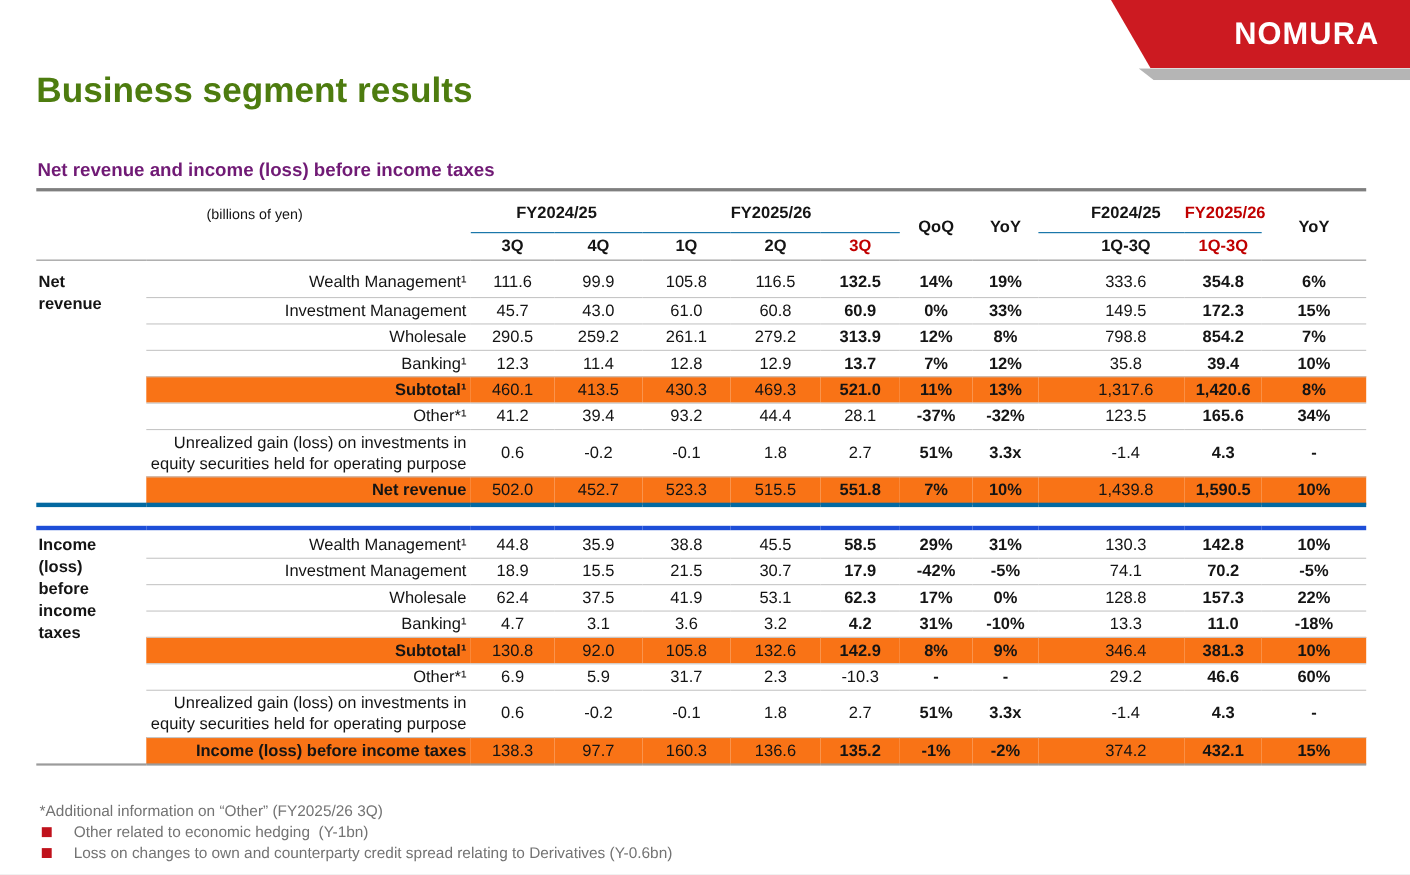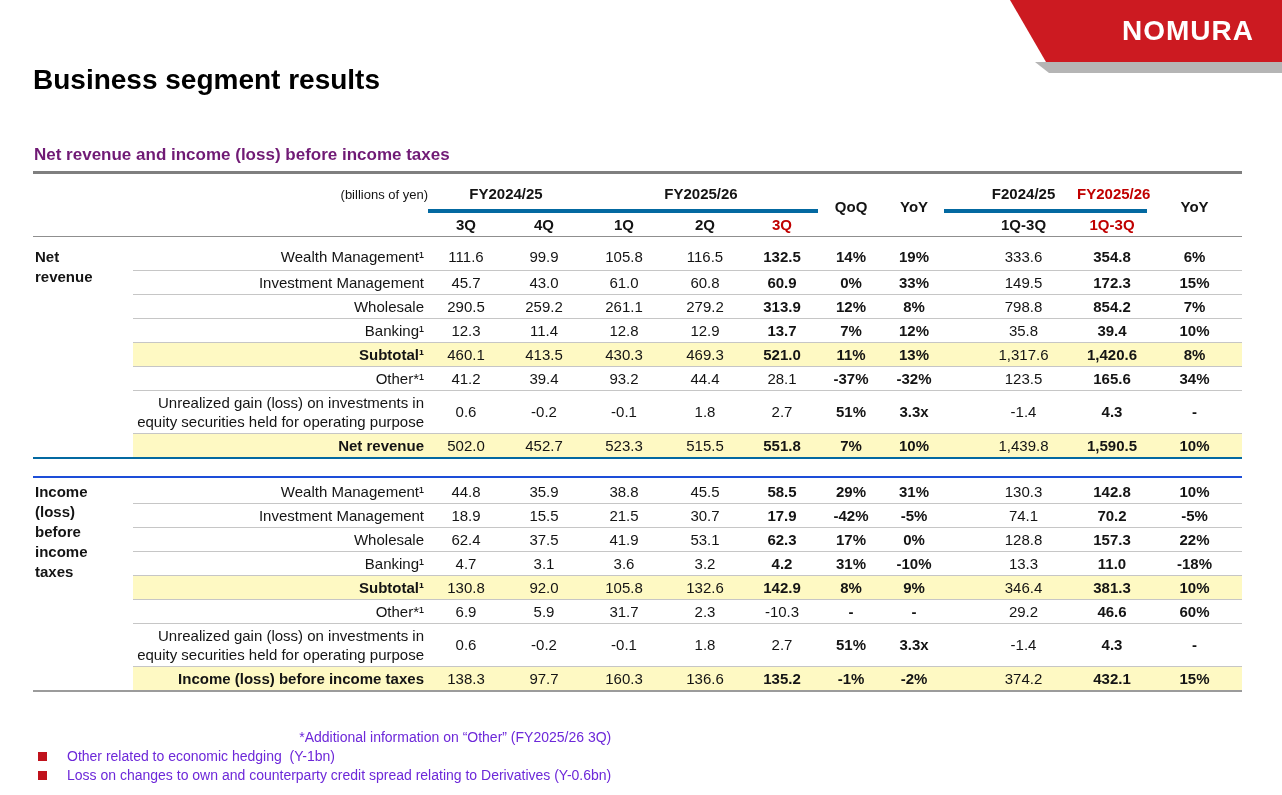--- a/index.html
+++ b/index.html
@@ -23,21 +23,21 @@
   }
   .brand-shadow {
     position:absolute; top:62px; right:0; width:247px; height:11px;
     background:#b5b5b5;
     clip-path:polygon(0 0, 100% 0, 100% 100%, 14px 100%);
   }
 
   
   .page-title {
     position:absolute; left:33px; top:64px;
-    font-size:28px; font-weight:bold; color:#000000;
+    font-size:32px; font-weight:bold; color:#4d7c0f;
   }
   .table-caption {
     position:absolute; left:34px; top:145px;
     font-size:17px; font-weight:bold; color:#701a75;
   }
 
   
   .table-wrap { position:absolute; left:33px; top:171px; width:1209px; }
   .rule-top { height:3px; background:#7f7f7f; }
 
@@ -46,43 +46,43 @@
   col.c-q1 { width:76px; } col.c-q2 { width:80px; } col.c-q3 { width:80px; }
   col.c-q4 { width:82px; } col.c-q5 { width:72px; }
   col.c-qoq { width:66px; } col.c-yoy { width:60px; }
   col.c-cum1 { width:133px; } col.c-cum2 { width:70px; } col.c-yoy2 { width:95px; }
 
   
   table.hdr { margin-top:3px; border-bottom:1px solid #8f8f8f; }
   table.hdr td { text-align:center; font-weight:bold; white-space:nowrap; }
   table.hdr tr.r1 td { height:34px; vertical-align:middle; }
   table.hdr tr.r2 td { height:25px; vertical-align:middle; }
-  table.hdr td.unit { text-align:right; font-weight:normal; font-size:13px; padding-left:2px; }
-  table.hdr td.grp { border-bottom:4px solid #0369a1; }
+  table.hdr td.unit { text-align:center; font-weight:normal; font-size:13px; padding-left:2px; }
+  table.hdr td.grp { border-bottom:1px solid #0369a1; }
   table.hdr td.red { color:#c00000; }
   table.hdr td.shift { padding-left:26px; }
 
   
   table.sec td { height:23px; vertical-align:middle; line-height:19px; }
-  table.sec1 { border-bottom:2px solid #0369a1; }
-  table.sec2 { margin-top:17px; border-top:2px solid #1d4ed8; border-bottom:2px solid #9b9b9b; }
+  table.sec1 { border-bottom:4px solid #0369a1; }
+  table.sec2 { margin-top:17px; border-top:4px solid #1d4ed8; border-bottom:2px solid #9b9b9b; }
   table.sec tr:not(:last-child) td:not(.group-label) { border-bottom:1px solid #c6c6c6; }
   table.sec td.group-label {
     vertical-align:top; font-weight:bold; padding:7px 26px 0 2px; line-height:20px;
   }
   table.sec td.row-label { text-align:right; padding:2px 4px 2px 2px; }
   table.sec td.val { text-align:center; white-space:nowrap; padding:2px 0; }
   table.sec td.c7 { padding-left:26px; }
   table.sec td.b, table.sec td.row-label.b { font-weight:bold; }
-  table.sec tr.pink td:not(.group-label) { background:#fef9c3; }
+  table.sec tr.pink td:not(.group-label) { background:#f97316; }
   table.sec tr.first-tall td { padding-top:10px; padding-bottom:4px; }
   table.sec2 tr.first-tall td { padding-top:4px; padding-bottom:2px; }
 
   
-  .footnotes { position:absolute; left:36px; top:728px; font-size:14px; color:#6d28d9;text-align:right; }
+  .footnotes { position:absolute; left:36px; top:728px; font-size:14px; color:#737373; }
   .footnote-line { line-height:18px; white-space:pre-wrap; }
   .bullet-line { display:flex; align-items:center; margin-top:1px; line-height:18px; }
   .bullet-sq { width:9px; height:9px; background:#c0121c; margin:0 20px 0 2px; flex:0 0 9px; }
 </style>
 </head>
 <body>
 
 <div class="page">
 
   <div class="brand-banner">

